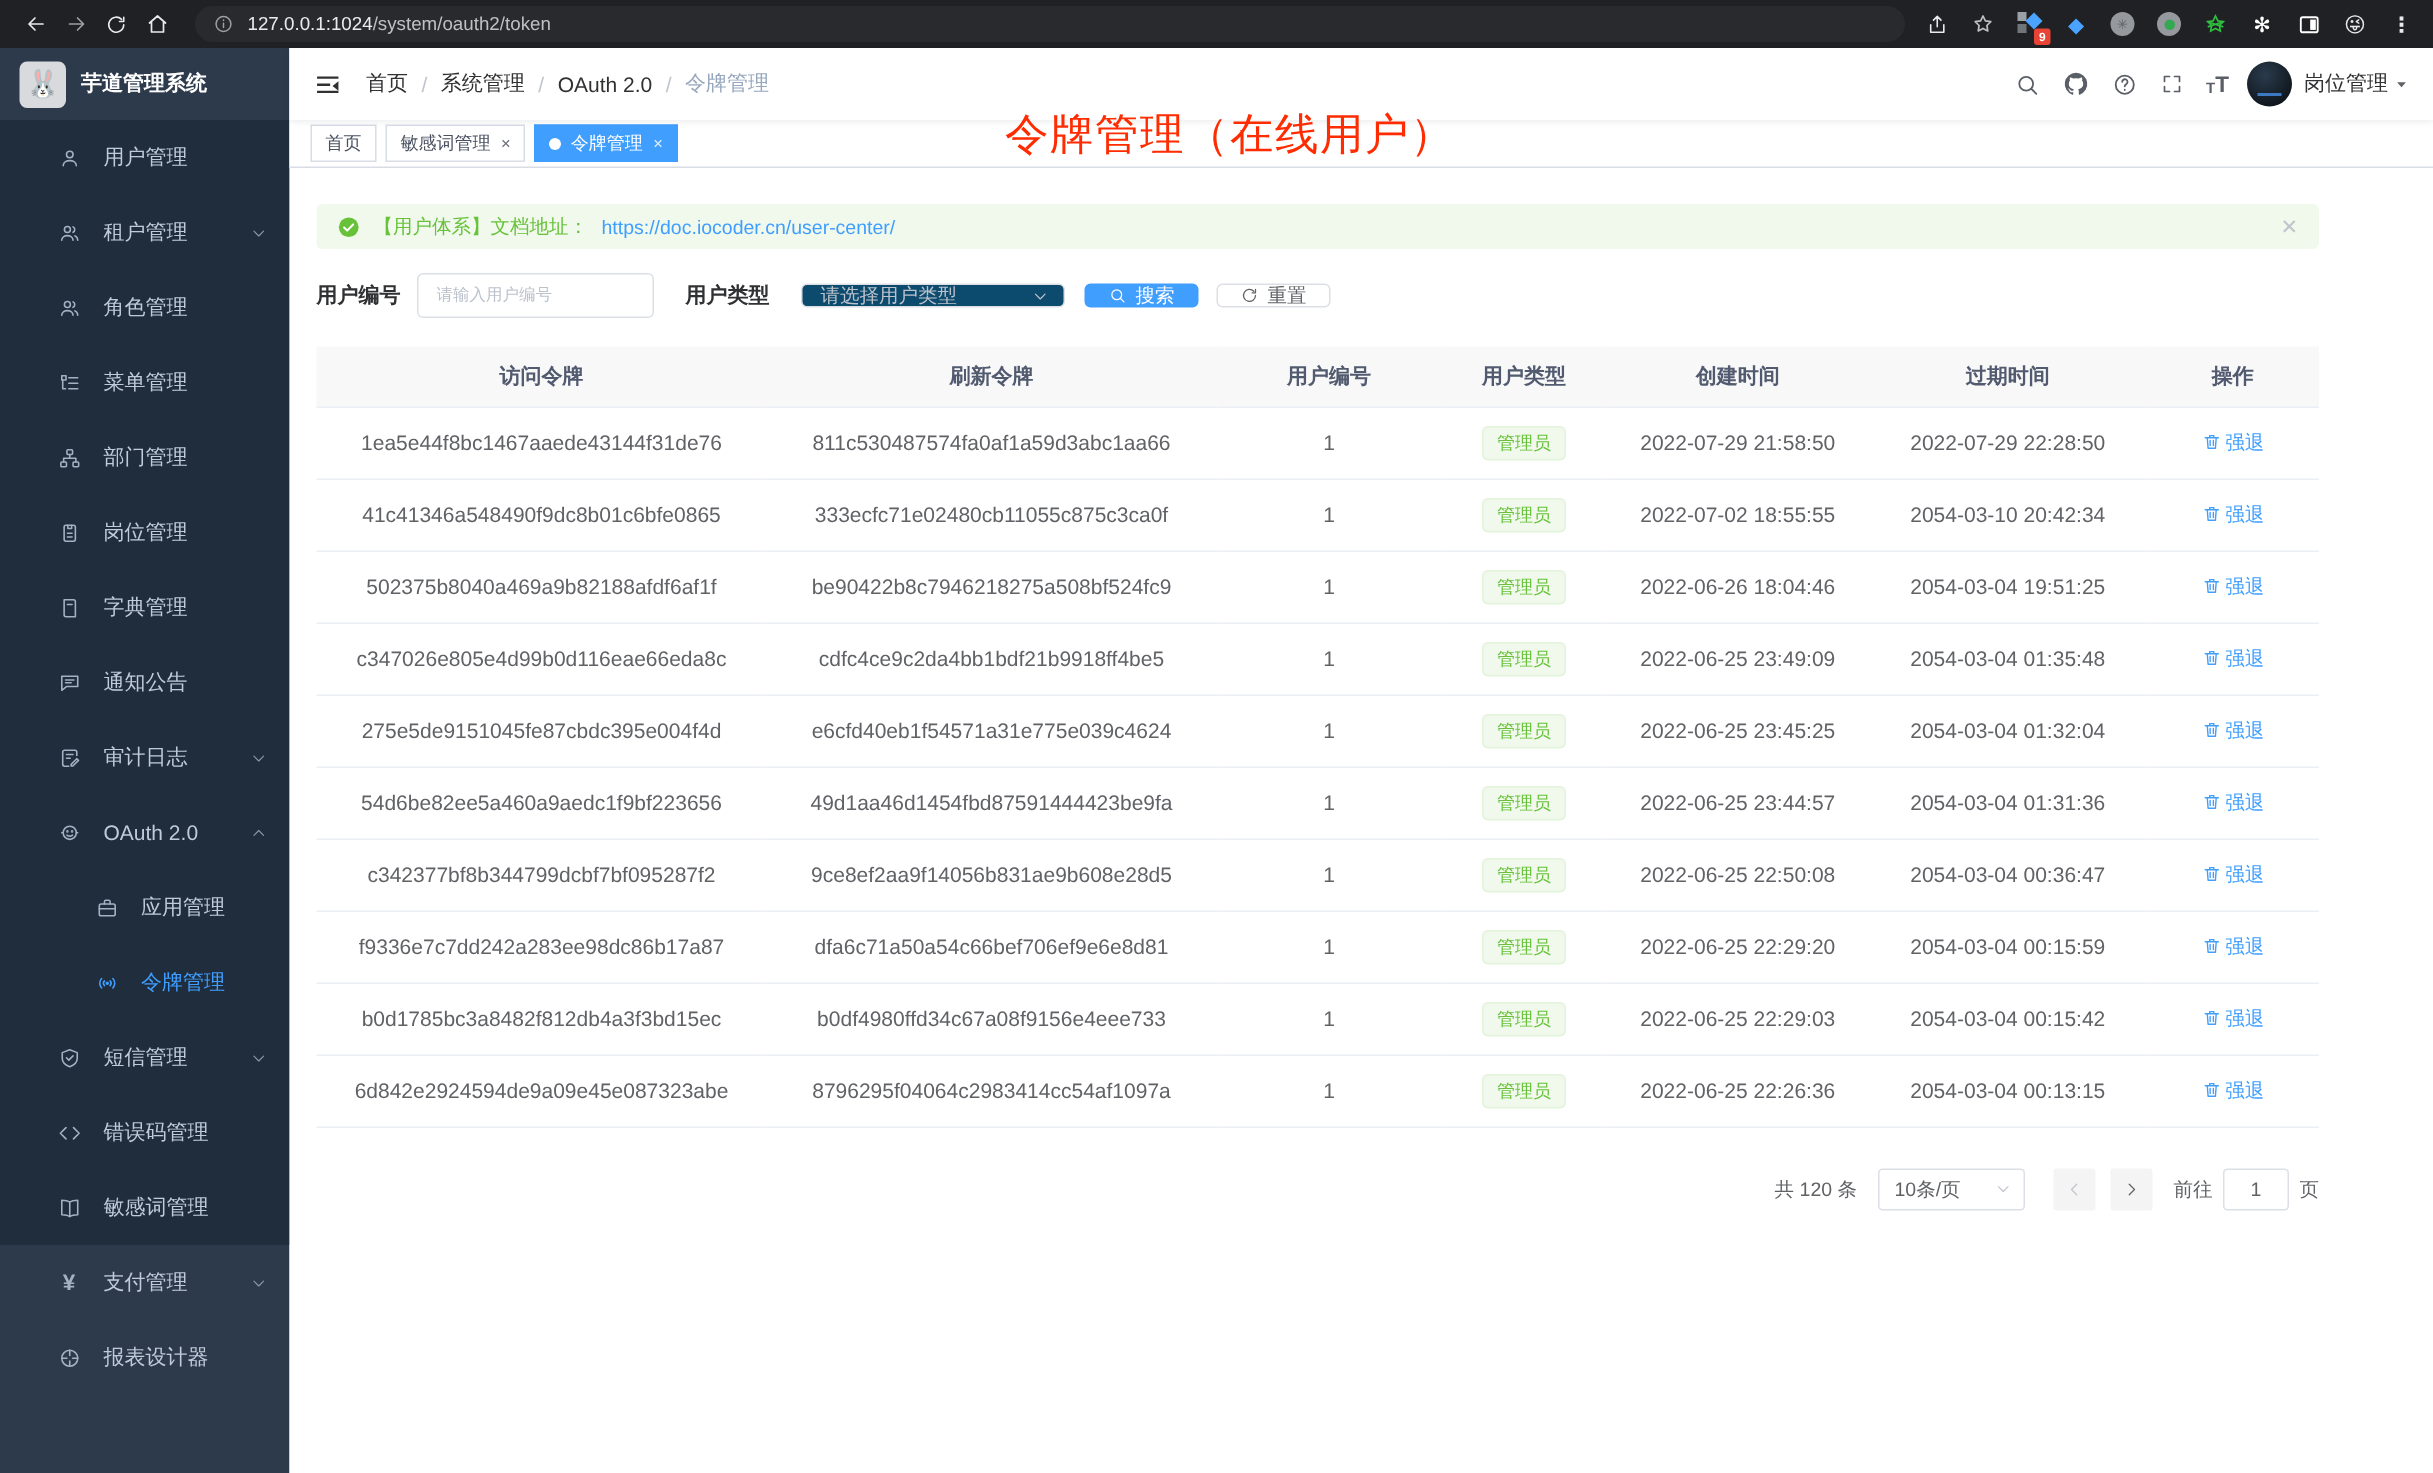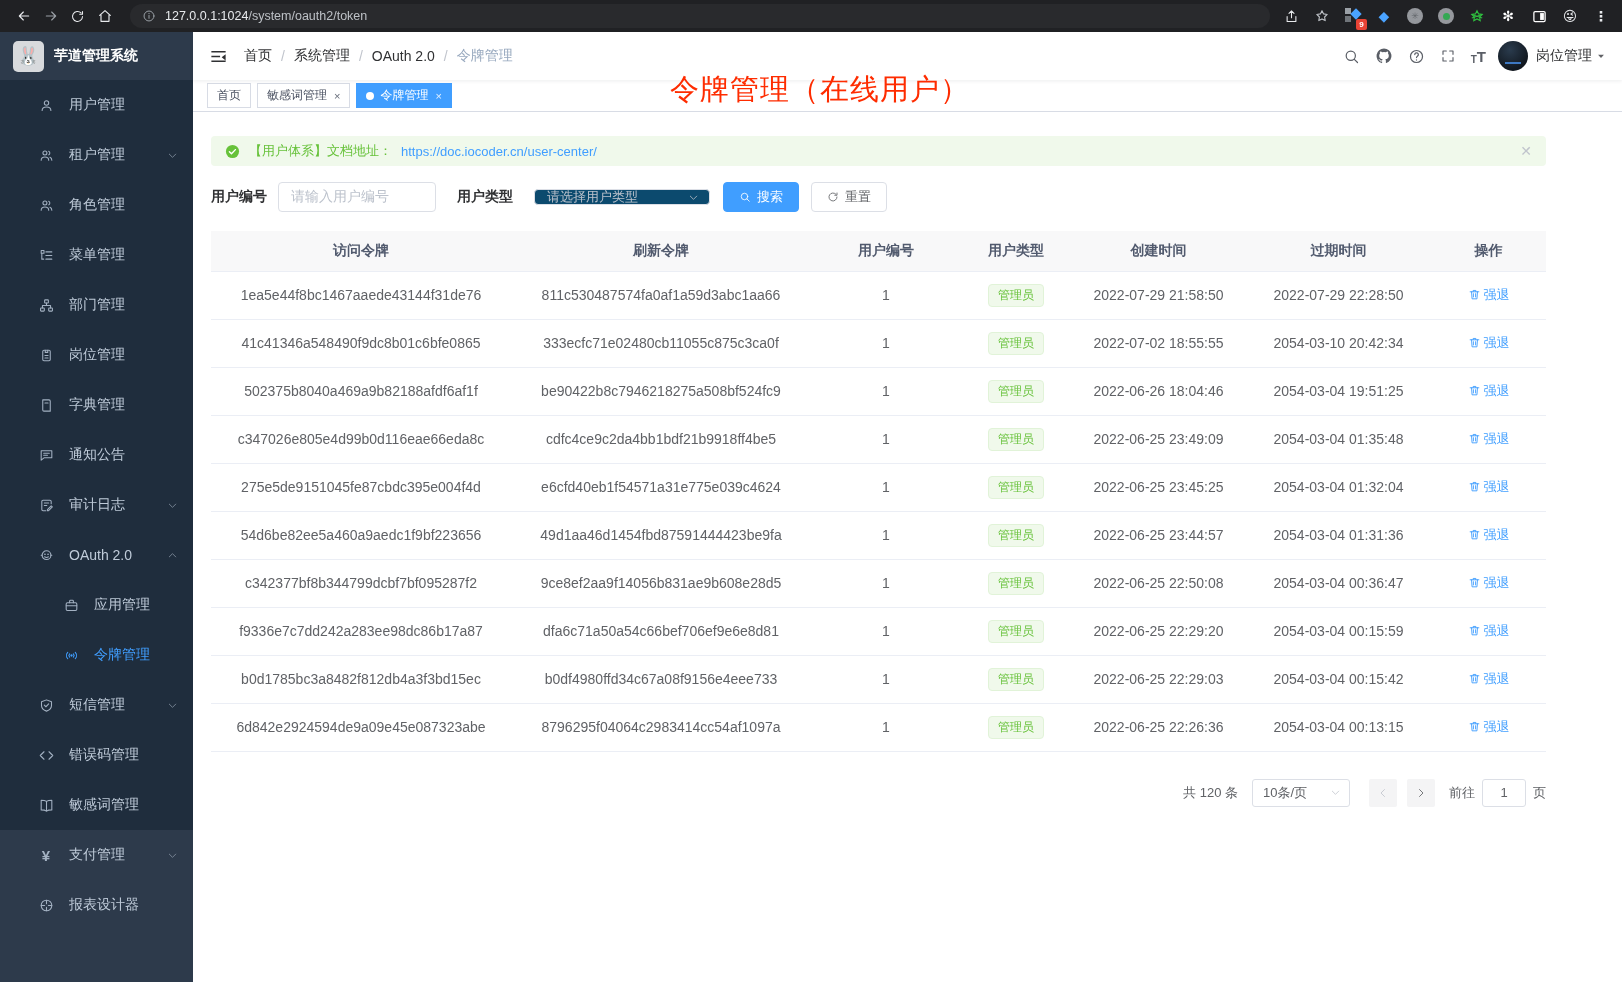--- a/index.html
+++ b/index.html
@@ -71,25 +71,25 @@
 
   .annotation { position:absolute; left:477px; top:38px; font-size:29px; font-weight:normal; z-index:5; letter-spacing:1px; color:#fe2c00; white-space:nowrap; }
 
   .content { padding:24px 76px 0 18px; }
   .alert { height:30px; background:#f0f9eb; border-radius:4px; display:flex; align-items:center; gap:9px; padding:0 14px; font-size:13px; color:#67c23a; }
   .alert a { color:#409eff; text-decoration:none; }
   .alert-close { margin-left:auto; color:#c0c4cc; font-size:14px; cursor:pointer; }
 
   .filters { display:flex; align-items:center; margin-top:16px; }
   .f-label { font-size:14px; font-weight:bold; color:#303133; margin-right:11px; }
-  .f-input { width:158px; height:30px; border:1px solid #dcdfe6; border-radius:4px; padding:0 12px; font-size:14px; color:#606266; margin-right:21px; font-family:Liberation Mono, monospace; outline:none; }
+  .f-input { width:158px; height:30px; border:1px solid #dcdfe6; border-radius:4px; padding:0 12px; font-size:11px; color:#606266; margin-right:21px; font-family:Liberation Sans, sans-serif; outline:none; }
   .f-input::placeholder { color:#bcc2cc; }
   .f-select { width:176px; height:16px; border:1px solid #dcdfe6; border-radius:4px; padding:0 10px 0 12px; display:flex; align-items:center; justify-content:space-between; font-size:13px; color:#bcc2cc; margin-right:13px; cursor:pointer; background:#0c4a6e;margin-left:10px; }
   .sel-arrow { color:#c0c4cc; display:flex; }
-  .btn { height:30px; border-radius:4px; border:1px solid #dcdfe6; background:#fff; color:#606266; font-size:13px; display:inline-flex; align-items:center; gap:6px; padding:0 15px; cursor:pointer; font-family:inherit; }
+  .btn { height:16px; border-radius:4px; border:1px solid #dcdfe6; background:#fff; color:#606266; font-size:13px; display:inline-flex; align-items:center; gap:6px; padding:0 15px; cursor:pointer; font-family:inherit; }
   .btn.primary { background:#409eff; border-color:#409eff; color:#fff; margin-right:12px; }
   .btn-ic { display:flex; }
 
   .table-wrap { margin-top:19px; }
   table { width:100%; border-collapse:collapse; table-layout:fixed; }
   th { height:40px; background:#f8f8f9; color:#515a6e; font-size:14px; font-weight:bold; border-bottom:1px solid #ebeef5; text-align:center; }
   td { height:48px; text-align:center; font-size:14px; color:#606266; border-bottom:1px solid #ebeef5; overflow:hidden; white-space:nowrap; }
   .badge { display:inline-block; padding:2px 9px; font-size:12px; color:#67c23a; background:#f0f9eb; border:1px solid #e1f3d8; border-radius:4px; }
   .act-link { color:#409eff; font-size:13px; display:inline-flex; align-items:center; gap:3px; cursor:pointer; text-decoration:none; }
 

